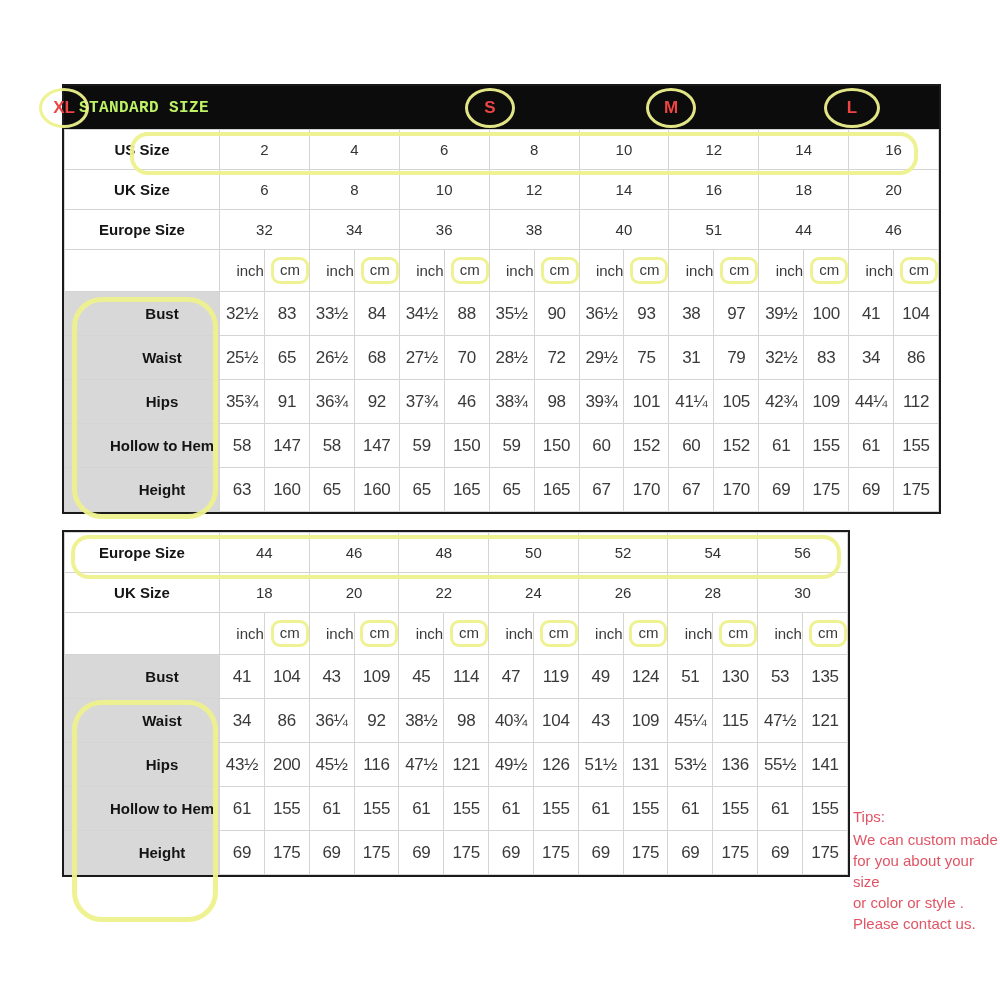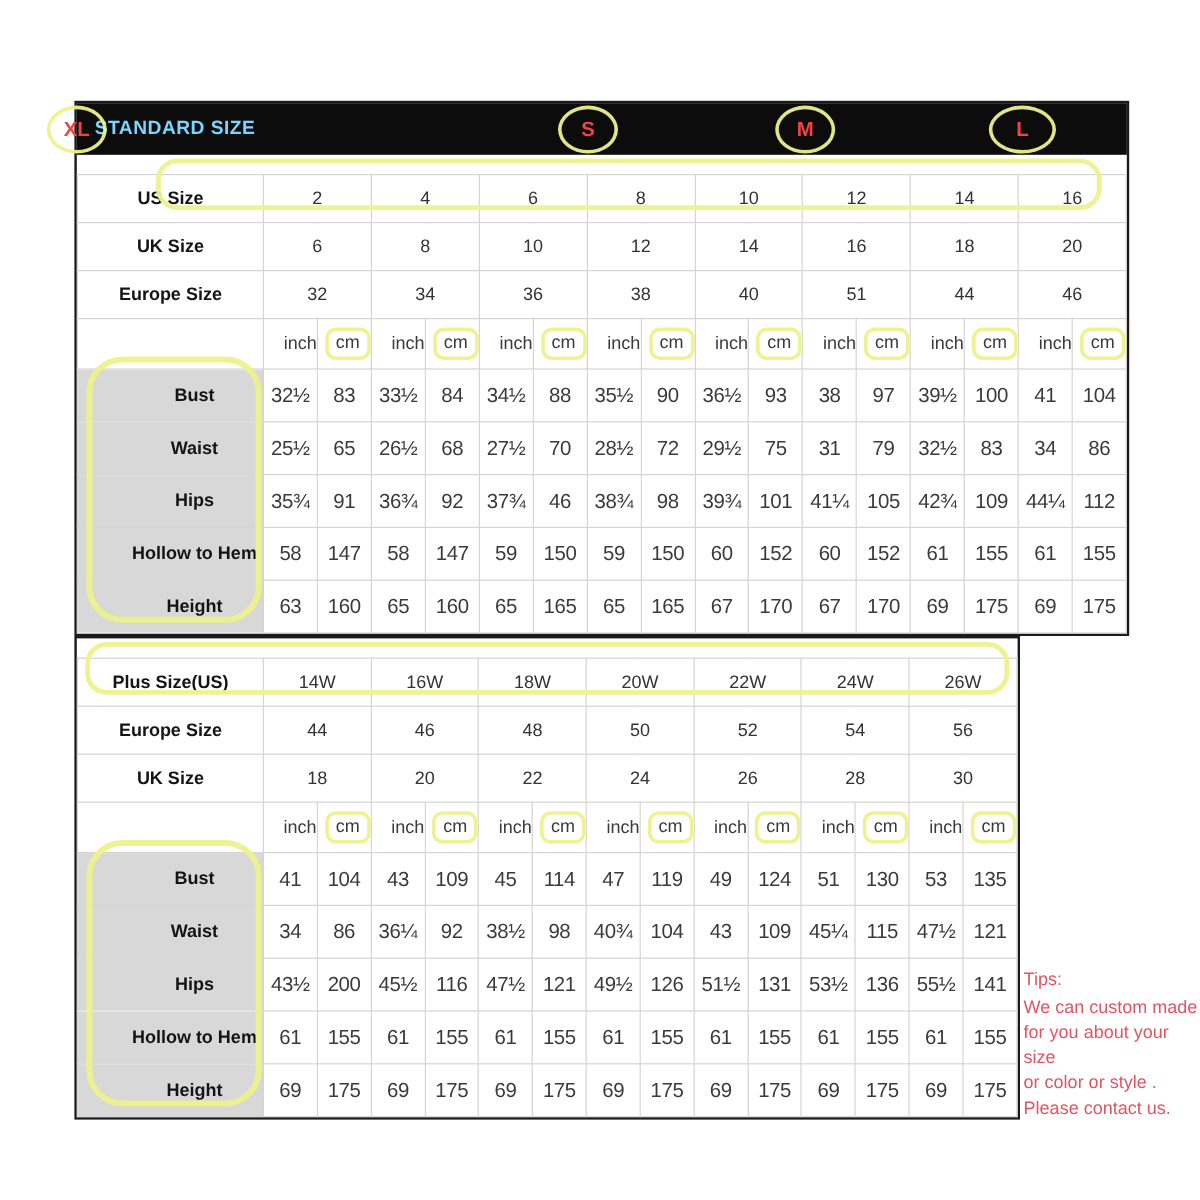--- a/index.html
+++ b/index.html
@@ -4,31 +4,31 @@
 <style>
   html,body{margin:0;padding:0;background:#ffffff;}
   body{width:1000px;height:1000px;position:relative;font-family:"Liberation Sans",sans-serif;color:#222;}
 
   .table-wrap{position:absolute;border:2px solid #1a1a1a;background:#fff;}
   #standard-wrap{left:62px;top:84px;width:875px;}
   #plus-wrap{left:62px;top:530px;width:784px;}
 
   
   .black-header{position:relative;height:43px;background:#0c0c0c;display:flex;align-items:center;}
-  .black-header .title{color:#7dd3fc;font-weight:bold;font-size:16px;letter-spacing:.4px;padding-left:15px;}
+  .black-header .title{color:#bef264;font-weight:bold;font-size:16px;letter-spacing:.4px;padding-left:15px;font-family:Liberation Mono, monospace;}
   .size-badge{position:absolute;top:50%;transform:translate(-50%,-50%);
     width:44px;height:34px;display:flex;align-items:center;justify-content:center;
     border:3px solid rgba(238,241,140,.95);border-radius:50%;
     color:#ef4444;font-weight:bold;font-size:17px;}
   .size-badge:nth-of-type(1){left:245px;}
   .size-badge:nth-of-type(2){left:426px;}
   .size-badge:nth-of-type(3){left:607px;}
   .size-badge:nth-of-type(4){left:788px;width:50px;}
 
-  table{border-collapse:collapse;width:100%;table-layout:fixed;margin-top:16px;}
+  table{border-collapse:collapse;width:100%;table-layout:fixed;}
   td,th{border:1px solid #d4d4d4;text-align:center;vertical-align:middle;padding:0;overflow:hidden;}
   tr.size-row{height:40px;}
   tr.unit-row{height:42px;}
   tr.measure-row{height:44px;}
   th.row-label{font-weight:bold;font-size:15px;color:#141414;background:#fff;}
   th.row-label.gray{background:#d8d8d8;padding-left:40px;}
   td.size-val{font-size:15px;color:#333;}
   td.unit-cell{font-size:15px;color:#3a3a3a;text-align:right;}
   td.measure-val{font-size:17px;color:#3a3a3a;letter-spacing:-0.3px;}
 
@@ -245,30 +245,20 @@
         <col>
         <col>
         <col>
         <col>
         <col>
         <col>
         <col>
       </colgroup>
     <tbody id="plus-body">
         <tr class="size-row">
-          <th class="row-label">Plus Size(US)</th>
-          <td class="size-val" colspan="2">14W</td>
-          <td class="size-val" colspan="2">16W</td>
-          <td class="size-val" colspan="2">18W</td>
-          <td class="size-val" colspan="2">20W</td>
-          <td class="size-val" colspan="2">22W</td>
-          <td class="size-val" colspan="2">24W</td>
-          <td class="size-val" colspan="2">26W</td>
-        </tr>
-        <tr class="size-row">
           <th class="row-label">Europe Size</th>
           <td class="size-val" colspan="2">44</td>
           <td class="size-val" colspan="2">46</td>
           <td class="size-val" colspan="2">48</td>
           <td class="size-val" colspan="2">50</td>
           <td class="size-val" colspan="2">52</td>
           <td class="size-val" colspan="2">54</td>
           <td class="size-val" colspan="2">56</td>
         </tr>
         <tr class="size-row">

